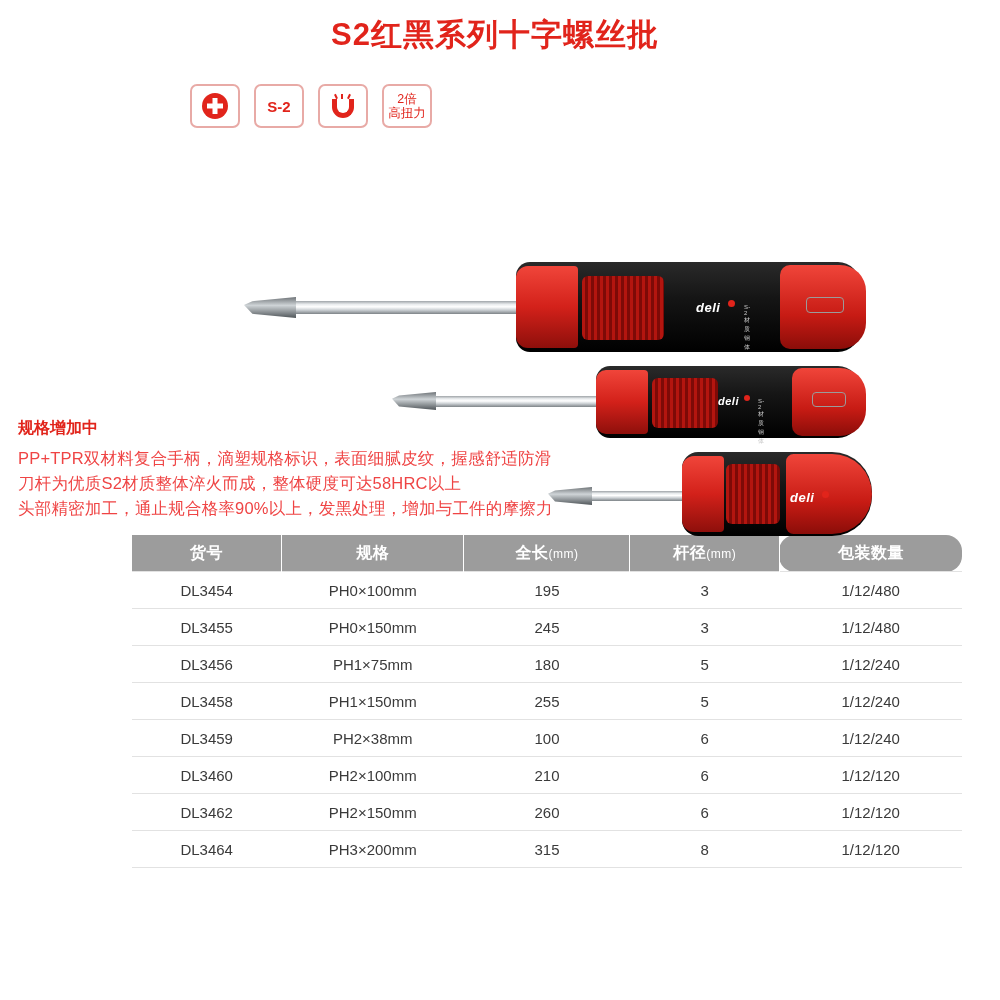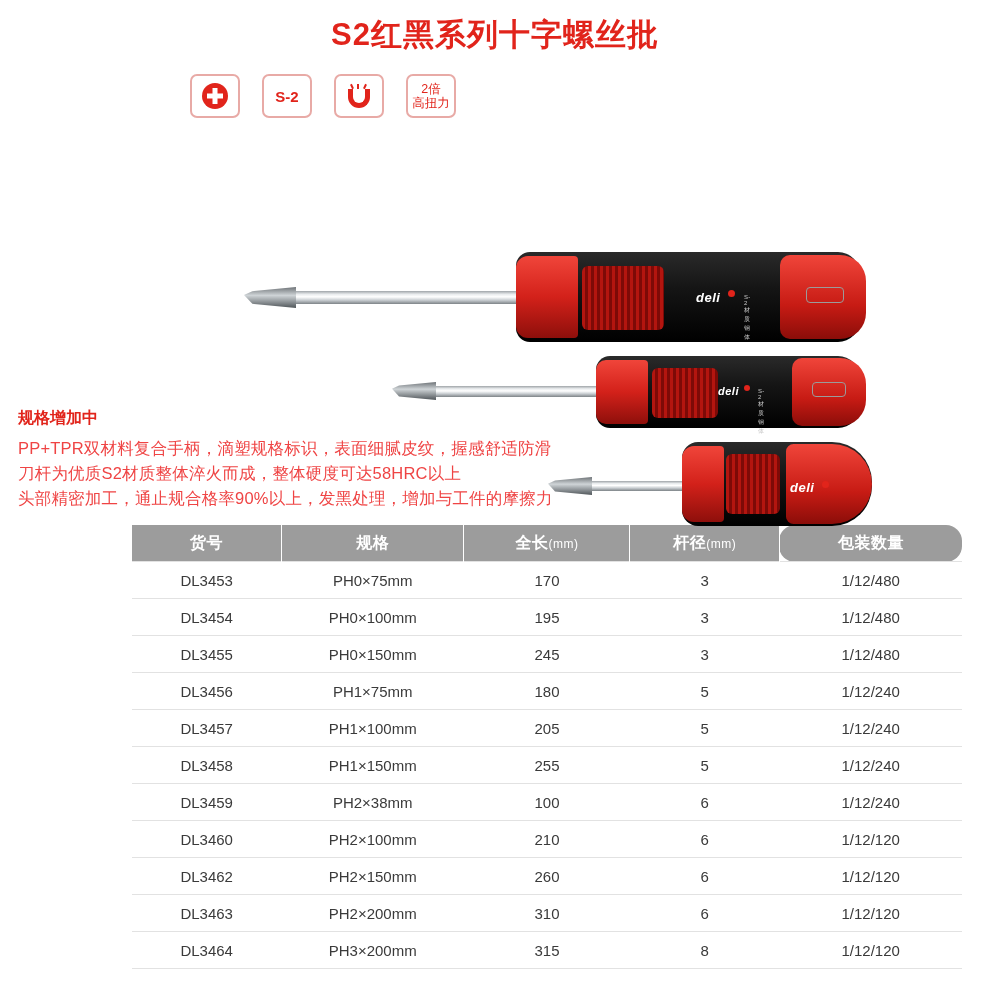--- a/index.html
+++ b/index.html
@@ -23,22 +23,22 @@
     font-size: 31px;
     font-weight: bold;
     letter-spacing: 1px;
     padding-top: 14px;
     margin-left: -10px;
   }
 
   
   .badges {
     display: flex;
-    gap: 22px;
-    margin: 18px 0 0 190px;
+    gap: 14px;
+    margin: 28px 0 0 190px;
   }
   .badge {
     width: 50px;
     height: 44px;
     border: 2px solid #e8aaa6;
     border-radius: 7px;
     display: flex;
     align-items: center;
     justify-content: center;
     flex-direction: column;
@@ -286,27 +286,20 @@
     <tr>
       <th><span>货号</span></th>
       <th><span>规格</span></th>
       <th><span>全长</span><span class="unit">(mm)</span></th>
       <th><span>杆径</span><span class="unit">(mm)</span></th>
       <th><span>包装数量</span></th>
     </tr>
   </thead>
   <tbody>
     <tr>
-        <td>DL3453</td>
-        <td>PH0×75mm</td>
-        <td>170</td>
-        <td>3</td>
-        <td>1/12/480</td>
-      </tr>
-    <tr>
         <td>DL3454</td>
         <td>PH0×100mm</td>
         <td>195</td>
         <td>3</td>
         <td>1/12/480</td>
       </tr>
     <tr>
         <td>DL3455</td>
         <td>PH0×150mm</td>
         <td>245</td>
@@ -314,27 +307,20 @@
         <td>1/12/480</td>
       </tr>
     <tr>
         <td>DL3456</td>
         <td>PH1×75mm</td>
         <td>180</td>
         <td>5</td>
         <td>1/12/240</td>
       </tr>
     <tr>
-        <td>DL3457</td>
-        <td>PH1×100mm</td>
-        <td>205</td>
-        <td>5</td>
-        <td>1/12/240</td>
-      </tr>
-    <tr>
         <td>DL3458</td>
         <td>PH1×150mm</td>
         <td>255</td>
         <td>5</td>
         <td>1/12/240</td>
       </tr>
     <tr>
         <td>DL3459</td>
         <td>PH2×38mm</td>
         <td>100</td>
@@ -349,27 +335,20 @@
         <td>1/12/120</td>
       </tr>
     <tr>
         <td>DL3462</td>
         <td>PH2×150mm</td>
         <td>260</td>
         <td>6</td>
         <td>1/12/120</td>
       </tr>
     <tr>
-        <td>DL3463</td>
-        <td>PH2×200mm</td>
-        <td>310</td>
-        <td>6</td>
-        <td>1/12/120</td>
-      </tr>
-    <tr>
         <td>DL3464</td>
         <td>PH3×200mm</td>
         <td>315</td>
         <td>8</td>
         <td>1/12/120</td>
       </tr>
 
   </tbody>
 </table>
 

